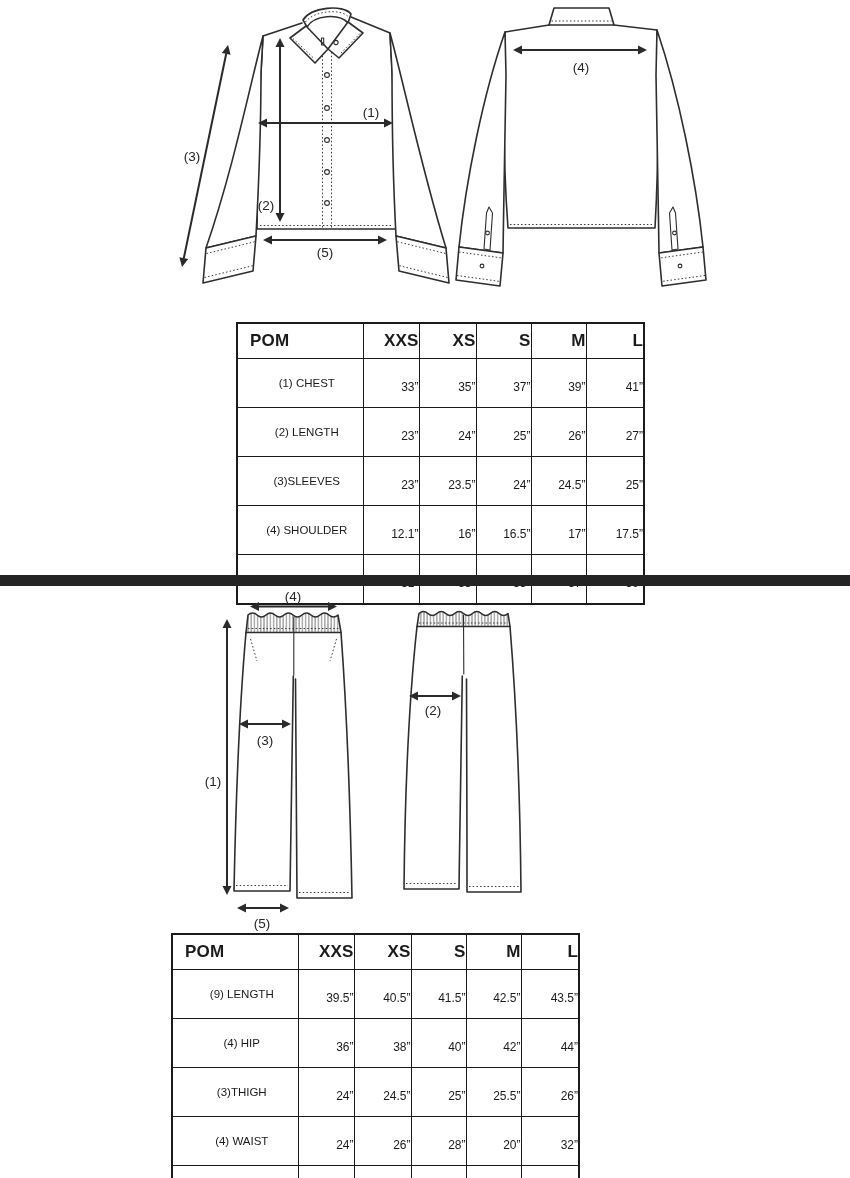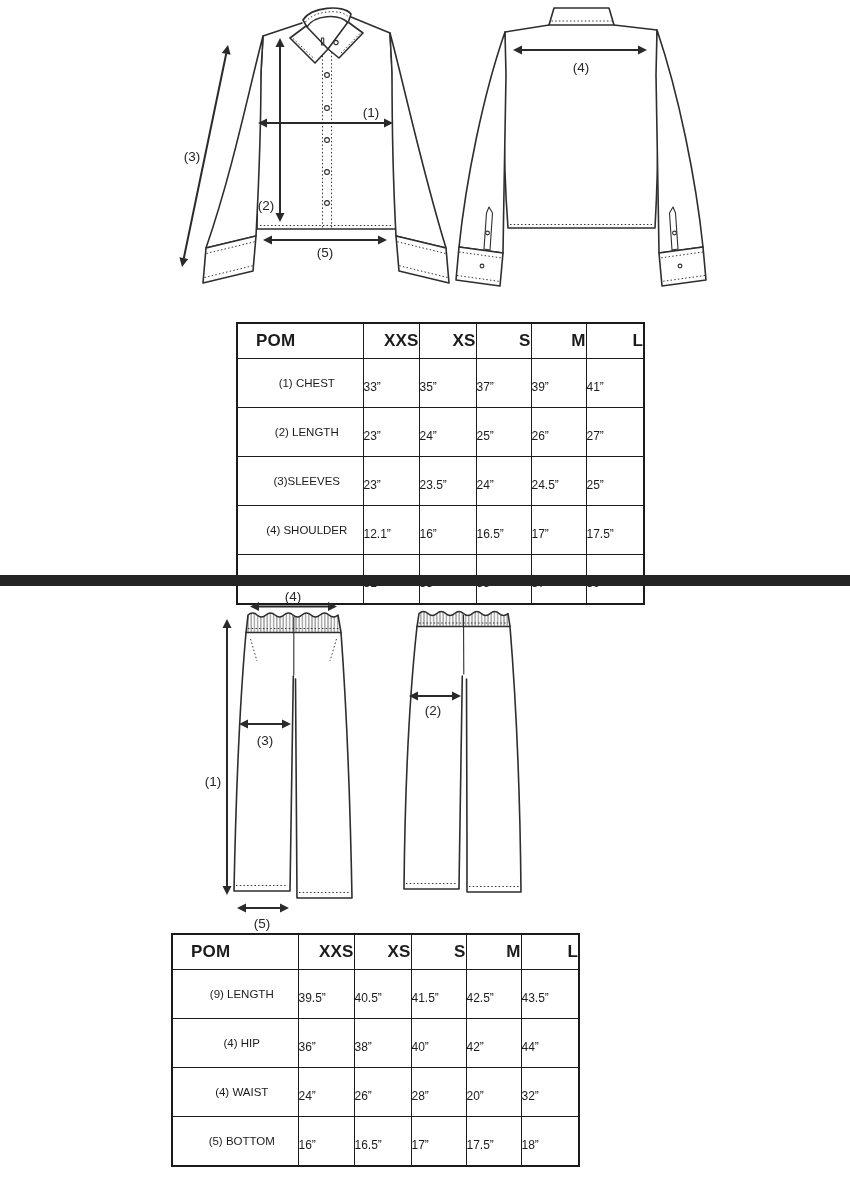--- a/index.html
+++ b/index.html
@@ -14,24 +14,24 @@
   .size-table{
     position:absolute;border-collapse:collapse;table-layout:fixed;background:#fff;
     border:2.5px solid #1b1b1b;
   }
   #shirt-table{left:236px;top:322px;}
   #pants-table{left:171px;top:933px;}
   .size-table th{
     border:1.5px solid #1b1b1b;height:34px;padding:0;text-align:right;
     font-size:17px;font-weight:bold;letter-spacing:.2px;
   }
-  .size-table th.pom-h{text-align:left;padding-left:18px;}
+  .size-table th.pom-h{text-align:left;padding-left:12px;}
   .size-table td{
     border:1.5px solid #1b1b1b;height:41px;padding:7px 0 0 0;
-    text-align:left;vertical-align:middle;font-size:12px;
+    text-align:right;vertical-align:middle;font-size:12px;
   }
   .size-table td.pom-cell{text-align:center;padding:0 0 0 13px;font-size:11.5px;}
   svg text{
     font-family:"Liberation Sans","DejaVu Sans",sans-serif;
     font-size:13.5px;fill:#262626;
   }
   .outline{stroke:#2e2e2e;stroke-width:1.6;fill:none;stroke-linejoin:round;stroke-linecap:round;}
   .filled{fill:#ffffff;}
   .stitch{stroke:#3a3a3a;stroke-width:1;fill:none;stroke-dasharray:1.5 2.2;stroke-linecap:butt;}
   .thin{stroke-width:1.1;}
@@ -276,20 +276,28 @@
         </tr>
         <tr>
           <td class="pom-cell">(4) HIP</td>
           <td>36”</td>
           <td>38”</td>
           <td>40”</td>
           <td>42”</td>
           <td>44”</td>
         </tr>
         <tr>
+          <td class="pom-cell">(3)THIGH</td>
+          <td>24”</td>
+          <td>24.5”</td>
+          <td>25”</td>
+          <td>25.5”</td>
+          <td>26”</td>
+        </tr>
+        <tr>
           <td class="pom-cell">(4) WAIST</td>
           <td>24”</td>
           <td>26”</td>
           <td>28”</td>
           <td>20”</td>
           <td>32”</td>
         </tr>
         <tr>
           <td class="pom-cell">(5) BOTTOM</td>
           <td>16”</td>

